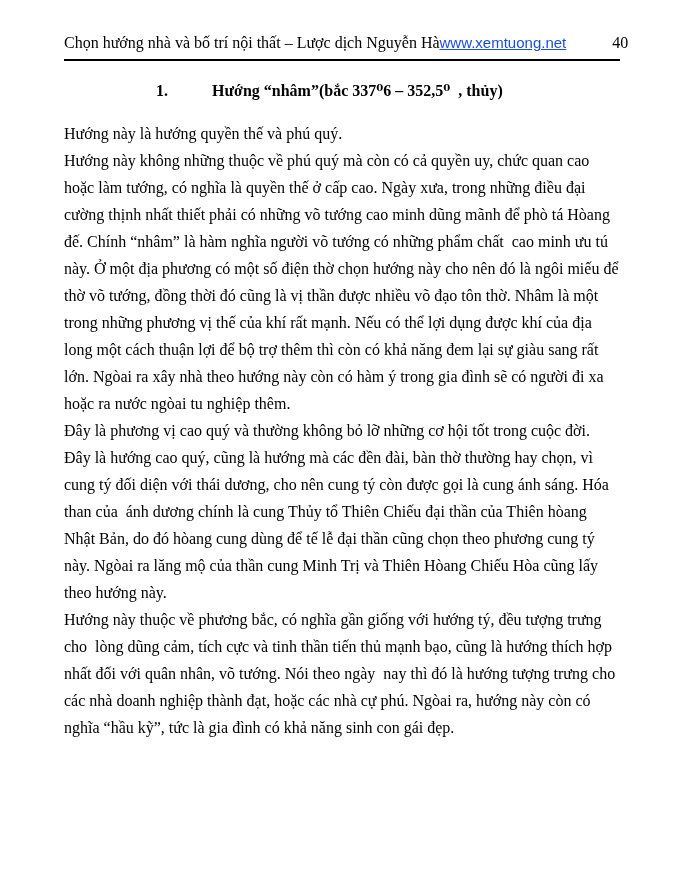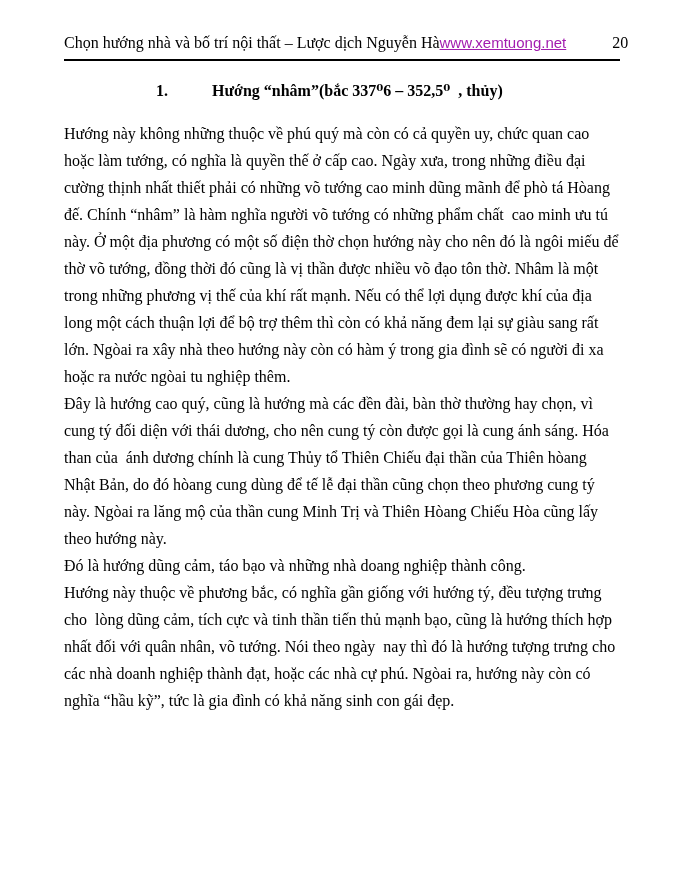--- a/index.html
+++ b/index.html
@@ -21,21 +21,21 @@
   .page-header {
     display: flex;
     align-items: baseline;
     font-size: 16px;
     white-space: nowrap;
   }
   .header-title {
     flex: 1 1 auto;
   }
   .header-url {
-    color: #a21caf;
+    color: #1d4ed8;
     text-decoration: underline;
     font-family: "Liberation Sans", sans-serif;
     font-size: 15px;
     margin-right: 46px;
   }
   .page-number {
     width: 24px;
     text-align: right;
   }
   .header-rule {
@@ -66,29 +66,30 @@
   }
 </style>
 </head>
 <body>
 
 <div class="page">
 
   <div class="page-header">
     <span class="header-title">Chọn hướng nhà và bố trí nội thất – Lược dịch Nguyễn Hà</span>
     <a class="header-url" href="#">www.xemtuong.net</a>
-    <span class="page-number">20</span>
+    <span class="page-number">40</span>
   </div>
 
   <hr class="header-rule">
 
   <div class="body-text">
 
     <p class="section-heading"><span class="h-number">1.</span><span>Hướng “nhâm”(bắc 337⁰6 – 352,5⁰  , thủy)</span></p>
+    <p class="para">Hướng này là hướng quyền thế và phú quý.</p>
     <p class="para">Hướng này không những thuộc về phú quý mà còn có cả quyền uy, chức quan cao hoặc làm tướng, có nghĩa là quyền thế ở cấp cao. Ngày xưa, trong những điều đại cường thịnh nhất thiết phải có những võ tướng cao minh dũng mãnh để phò tá Hòang đế. Chính “nhâm” là hàm nghĩa người võ tướng có những phẩm chất  cao minh ưu tú này. Ở một địa phương có một số điện thờ chọn hướng này cho nên đó là ngôi miếu để thờ võ tướng, đồng thời đó cũng là vị thần được nhiều võ đạo tôn thờ. Nhâm là một trong những phương vị thế của khí rất mạnh. Nếu có thể lợi dụng được khí của địa long một cách thuận lợi để bộ trợ thêm thì còn có khả năng đem lại sự giàu sang rất lớn. Ngòai ra xây nhà theo hướng này còn có hàm ý trong gia đình sẽ có người đi xa hoặc ra nước ngòai tu nghiệp thêm.</p>
 
+    <p class="para">Đây là phương vị cao quý và thường không bỏ lỡ những cơ hội tốt trong cuộc đời.</p>
     <p class="para">Đây là hướng cao quý, cũng là hướng mà các đền đài, bàn thờ thường hay chọn, vì cung tý đối diện với thái dương, cho nên cung tý còn được gọi là cung ánh sáng. Hóa than của  ánh dương chính là cung Thủy tổ Thiên Chiếu đại thần của Thiên hòang Nhật Bản, do đó hòang cung dùng để tế lễ đại thần cũng chọn theo phương cung tý này. Ngòai ra lăng mộ của thần cung Minh Trị và Thiên Hòang Chiếu Hòa cũng lấy theo hướng này.</p>
 
-    <p class="para">Đó là hướng dũng cảm, táo bạo và những nhà doang nghiệp thành công.</p>
     <p class="para">Hướng này thuộc về phương bắc, có nghĩa gần giống với hướng tý, đều tượng trưng cho  lòng dũng cảm, tích cực và tinh thần tiến thủ mạnh bạo, cũng là hướng thích hợp nhất đối với quân nhân, võ tướng. Nói theo ngày  nay thì đó là hướng tượng trưng cho các nhà doanh nghiệp thành đạt, hoặc các nhà cự phú. Ngòai ra, hướng này còn có nghĩa “hầu kỹ”, tức là gia đình có khả năng sinh con gái đẹp.</p>
 
   </div>
 </div>
 
 </body></html>

